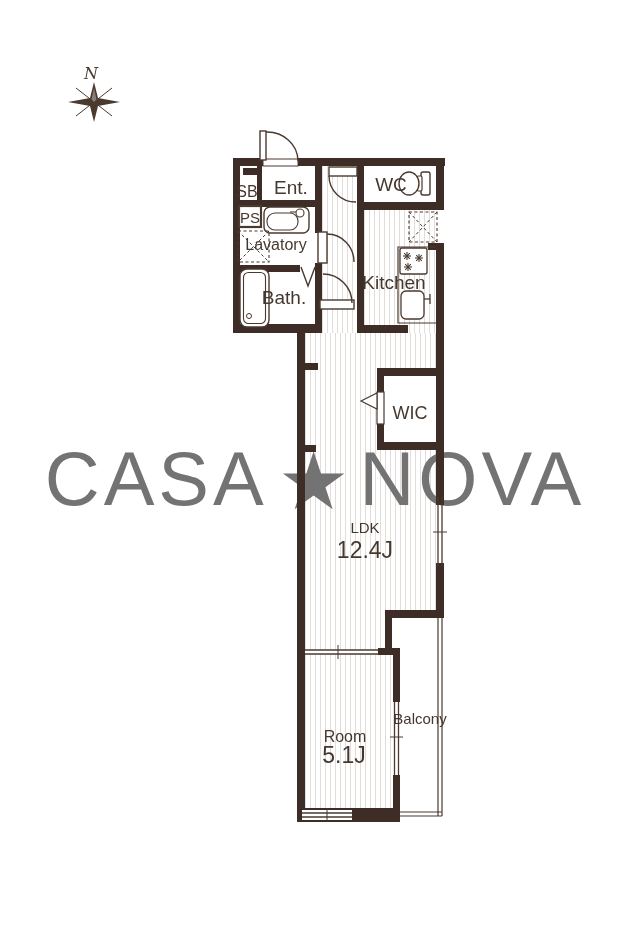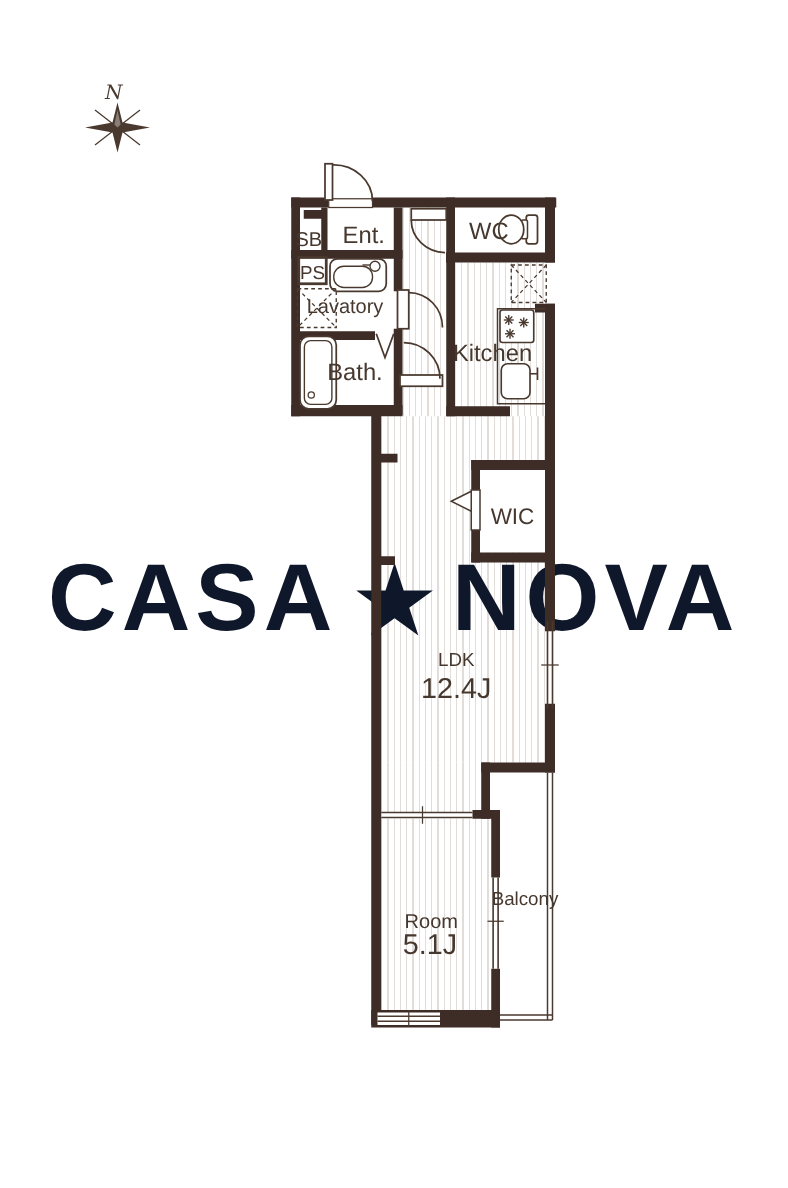--- a/index.html
+++ b/index.html
@@ -1,22 +1,22 @@
 <!DOCTYPE html>
 <html><head>
 <meta charset="utf-8">
 <style>
   html,body{margin:0;padding:0;background:#ffffff;}
   #stage{position:relative;width:630px;height:950px;background:#ffffff;overflow:hidden;
          font-family:"Liberation Sans",sans-serif;}
   .hatch{position:absolute;
          background:repeating-linear-gradient(90deg,#e2ddd9 0px,#e2ddd9 1px,rgba(0,0,0,0) 1px,rgba(0,0,0,0) 5px);}
   #watermark{position:absolute;left:0;right:0;top:434px;height:90px;z-index:2;
-             text-align:center;white-space:nowrap;color:#0f172a;
-             font-weight:bold;font-size:76px;line-height:90px;letter-spacing:4px;
+             text-align:center;white-space:nowrap;color:#737373;
+             font-weight:normal;font-size:76px;line-height:90px;letter-spacing:4px;
              font-family:"Liberation Sans","DejaVu Sans",sans-serif;}
   #watermark .star{font-size:80px;letter-spacing:0;margin:0 10px;vertical-align:-4px;
                    font-family:"DejaVu Sans",sans-serif;}
   svg#plan{position:absolute;left:0;top:0;z-index:3;}
   .wall{fill:#3e2d26;}
   .thin{stroke:#4a392f;fill:none;}
   .leaf{fill:#ffffff;stroke:#4a392f;}
   .fx{stroke:#4a392f;fill:#ffffff;}
   .dash{stroke:#4a392f;fill:none;stroke-dasharray:3 2.5;}
   text.lbl{fill:#46382e;}

